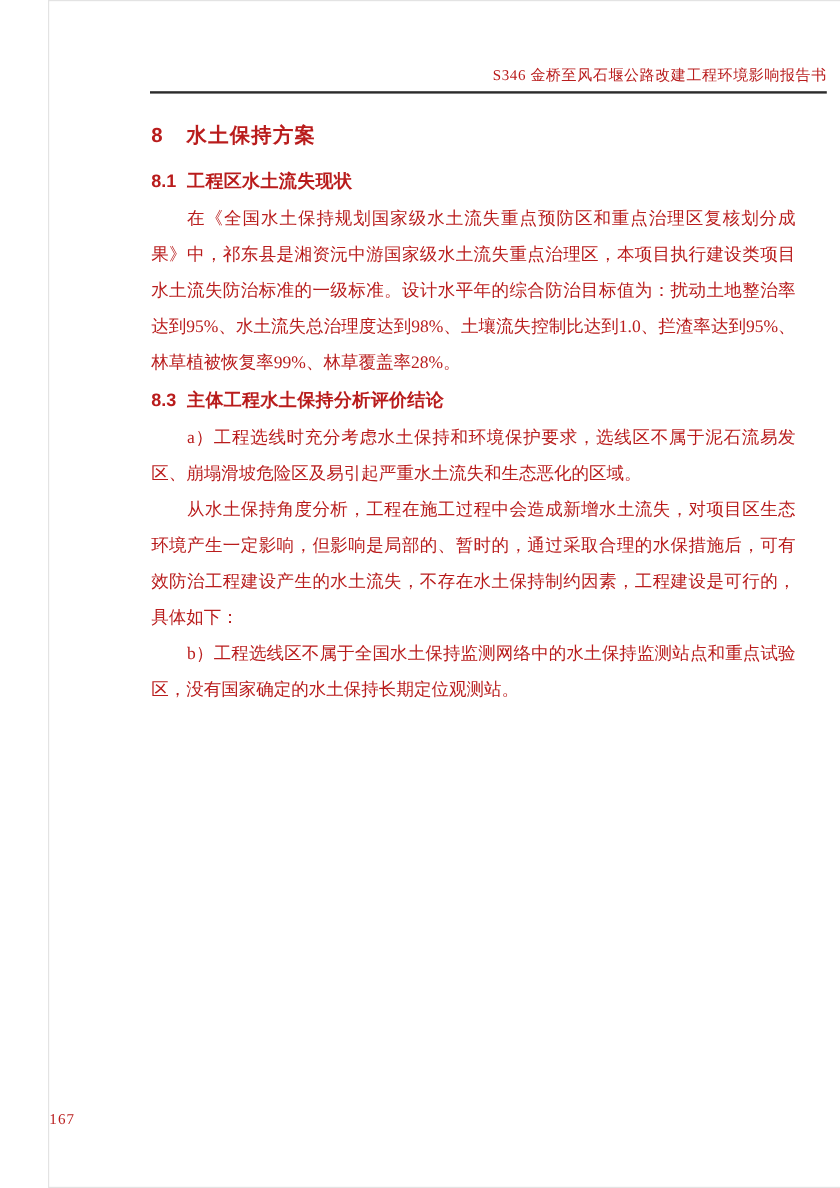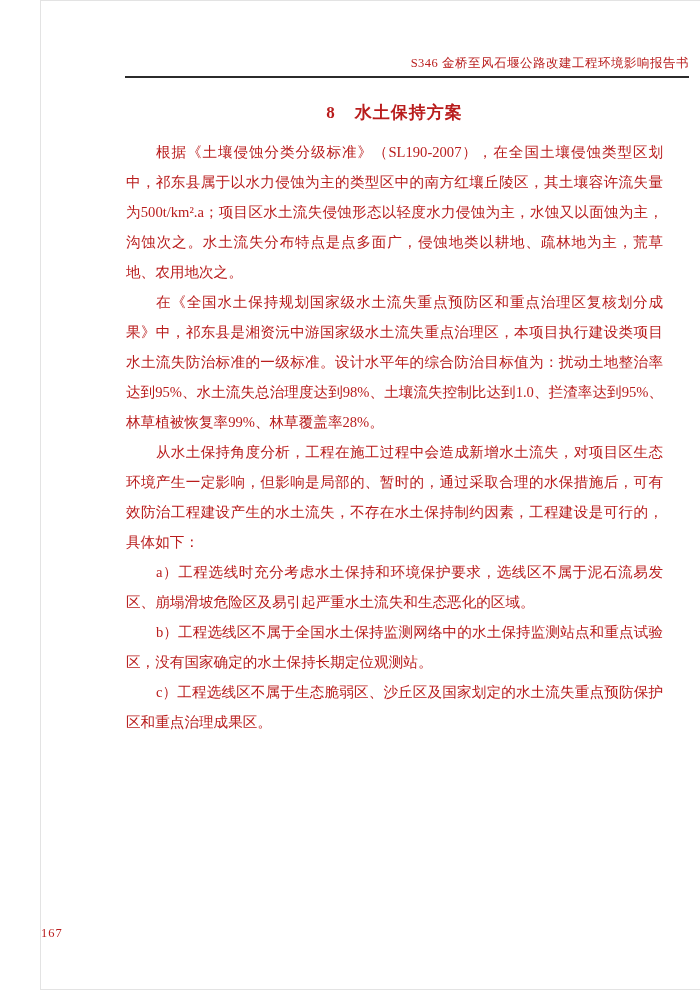--- a/index.html
+++ b/index.html
@@ -31,27 +31,26 @@
     padding-bottom: 5px;
     border-bottom: 2px solid #2b2b2b;
   }
   .content {
     position: absolute;
     top: 90px;
     left: 85px;
     width: 537px;
   }
   .chapter-heading {
-    font-family: Liberation Serif, serif;
+    font-family: Liberation Sans, sans-serif;
     font-weight: bold;
     font-size: 17px;
     line-height: 24px;
     margin: 10px 0 12px 0;
     letter-spacing: 1px;
-    text-align: center;
   }
   .chapter-heading .num {
     margin-right: 20px;
     letter-spacing: 0;
   }
   .section-heading {
     font-family: "Liberation Sans", "DejaVu Sans", sans-serif;
     font-weight: bold;
     font-size: 15px;
     line-height: 30px;
@@ -89,28 +88,32 @@
     <span>S346 金桥至风石堰公路改建工程环境影响报告书</span>
   </div>
 
   <div class="content">
 
     <h1 class="chapter-heading">
       <span class="num">8</span><span>水土保持方案</span>
     </h1>
 
 
-    <p class="body-para">根据《土壤侵蚀分类分级标准》（SL190-2007），在全国土壤侵蚀类型区划中，祁东县属于以水力侵蚀为主的类型区中的南方红壤丘陵区，其土壤容许流失量为500t/km².a；项目区水土流失侵蚀形态以轻度水力侵蚀为主，水蚀又以面蚀为主，沟蚀次之。水土流失分布特点是点多面广，侵蚀地类以耕地、疏林地为主，荒草地、农用地次之。</p>
+    <h2 class="section-heading">
+      <span class="num">8.1</span><span>工程区水土流失现状</span>
+    </h2>
 
     <p class="body-para">在《全国水土保持规划国家级水土流失重点预防区和重点治理区复核划分成果》中，祁东县是湘资沅中游国家级水土流失重点治理区，本项目执行建设类项目水土流失防治标准的一级标准。设计水平年的综合防治目标值为：扰动土地整治率达到95%、水土流失总治理度达到98%、土壤流失控制比达到1.0、拦渣率达到95%、林草植被恢复率99%、林草覆盖率28%。</p>
 
+    <h2 class="section-heading">
+      <span class="num">8.3</span><span>主体工程水土保持分析评价结论</span>
+    </h2>
+    <p class="body-para">a）工程选线时充分考虑水土保持和环境保护要求，选线区不属于泥石流易发区、崩塌滑坡危险区及易引起严重水土流失和生态恶化的区域。</p>
     <p class="body-para">从水土保持角度分析，工程在施工过程中会造成新增水土流失，对项目区生态环境产生一定影响，但影响是局部的、暂时的，通过采取合理的水保措施后，可有效防治工程建设产生的水土流失，不存在水土保持制约因素，工程建设是可行的，具体如下：</p>
-    <p class="body-para">a）工程选线时充分考虑水土保持和环境保护要求，选线区不属于泥石流易发区、崩塌滑坡危险区及易引起严重水土流失和生态恶化的区域。</p>
     <p class="body-para">b）工程选线区不属于全国水土保持监测网络中的水土保持监测站点和重点试验区，没有国家确定的水土保持长期定位观测站。</p>
-    <p class="body-para">c）工程选线区不属于生态脆弱区、沙丘区及国家划定的水土流失重点预防保护区和重点治理成果区。</p>
 
   </div>
 
   <div class="footer">
     <span>167</span>
   </div>
 
 </div>
 
 </body></html>

